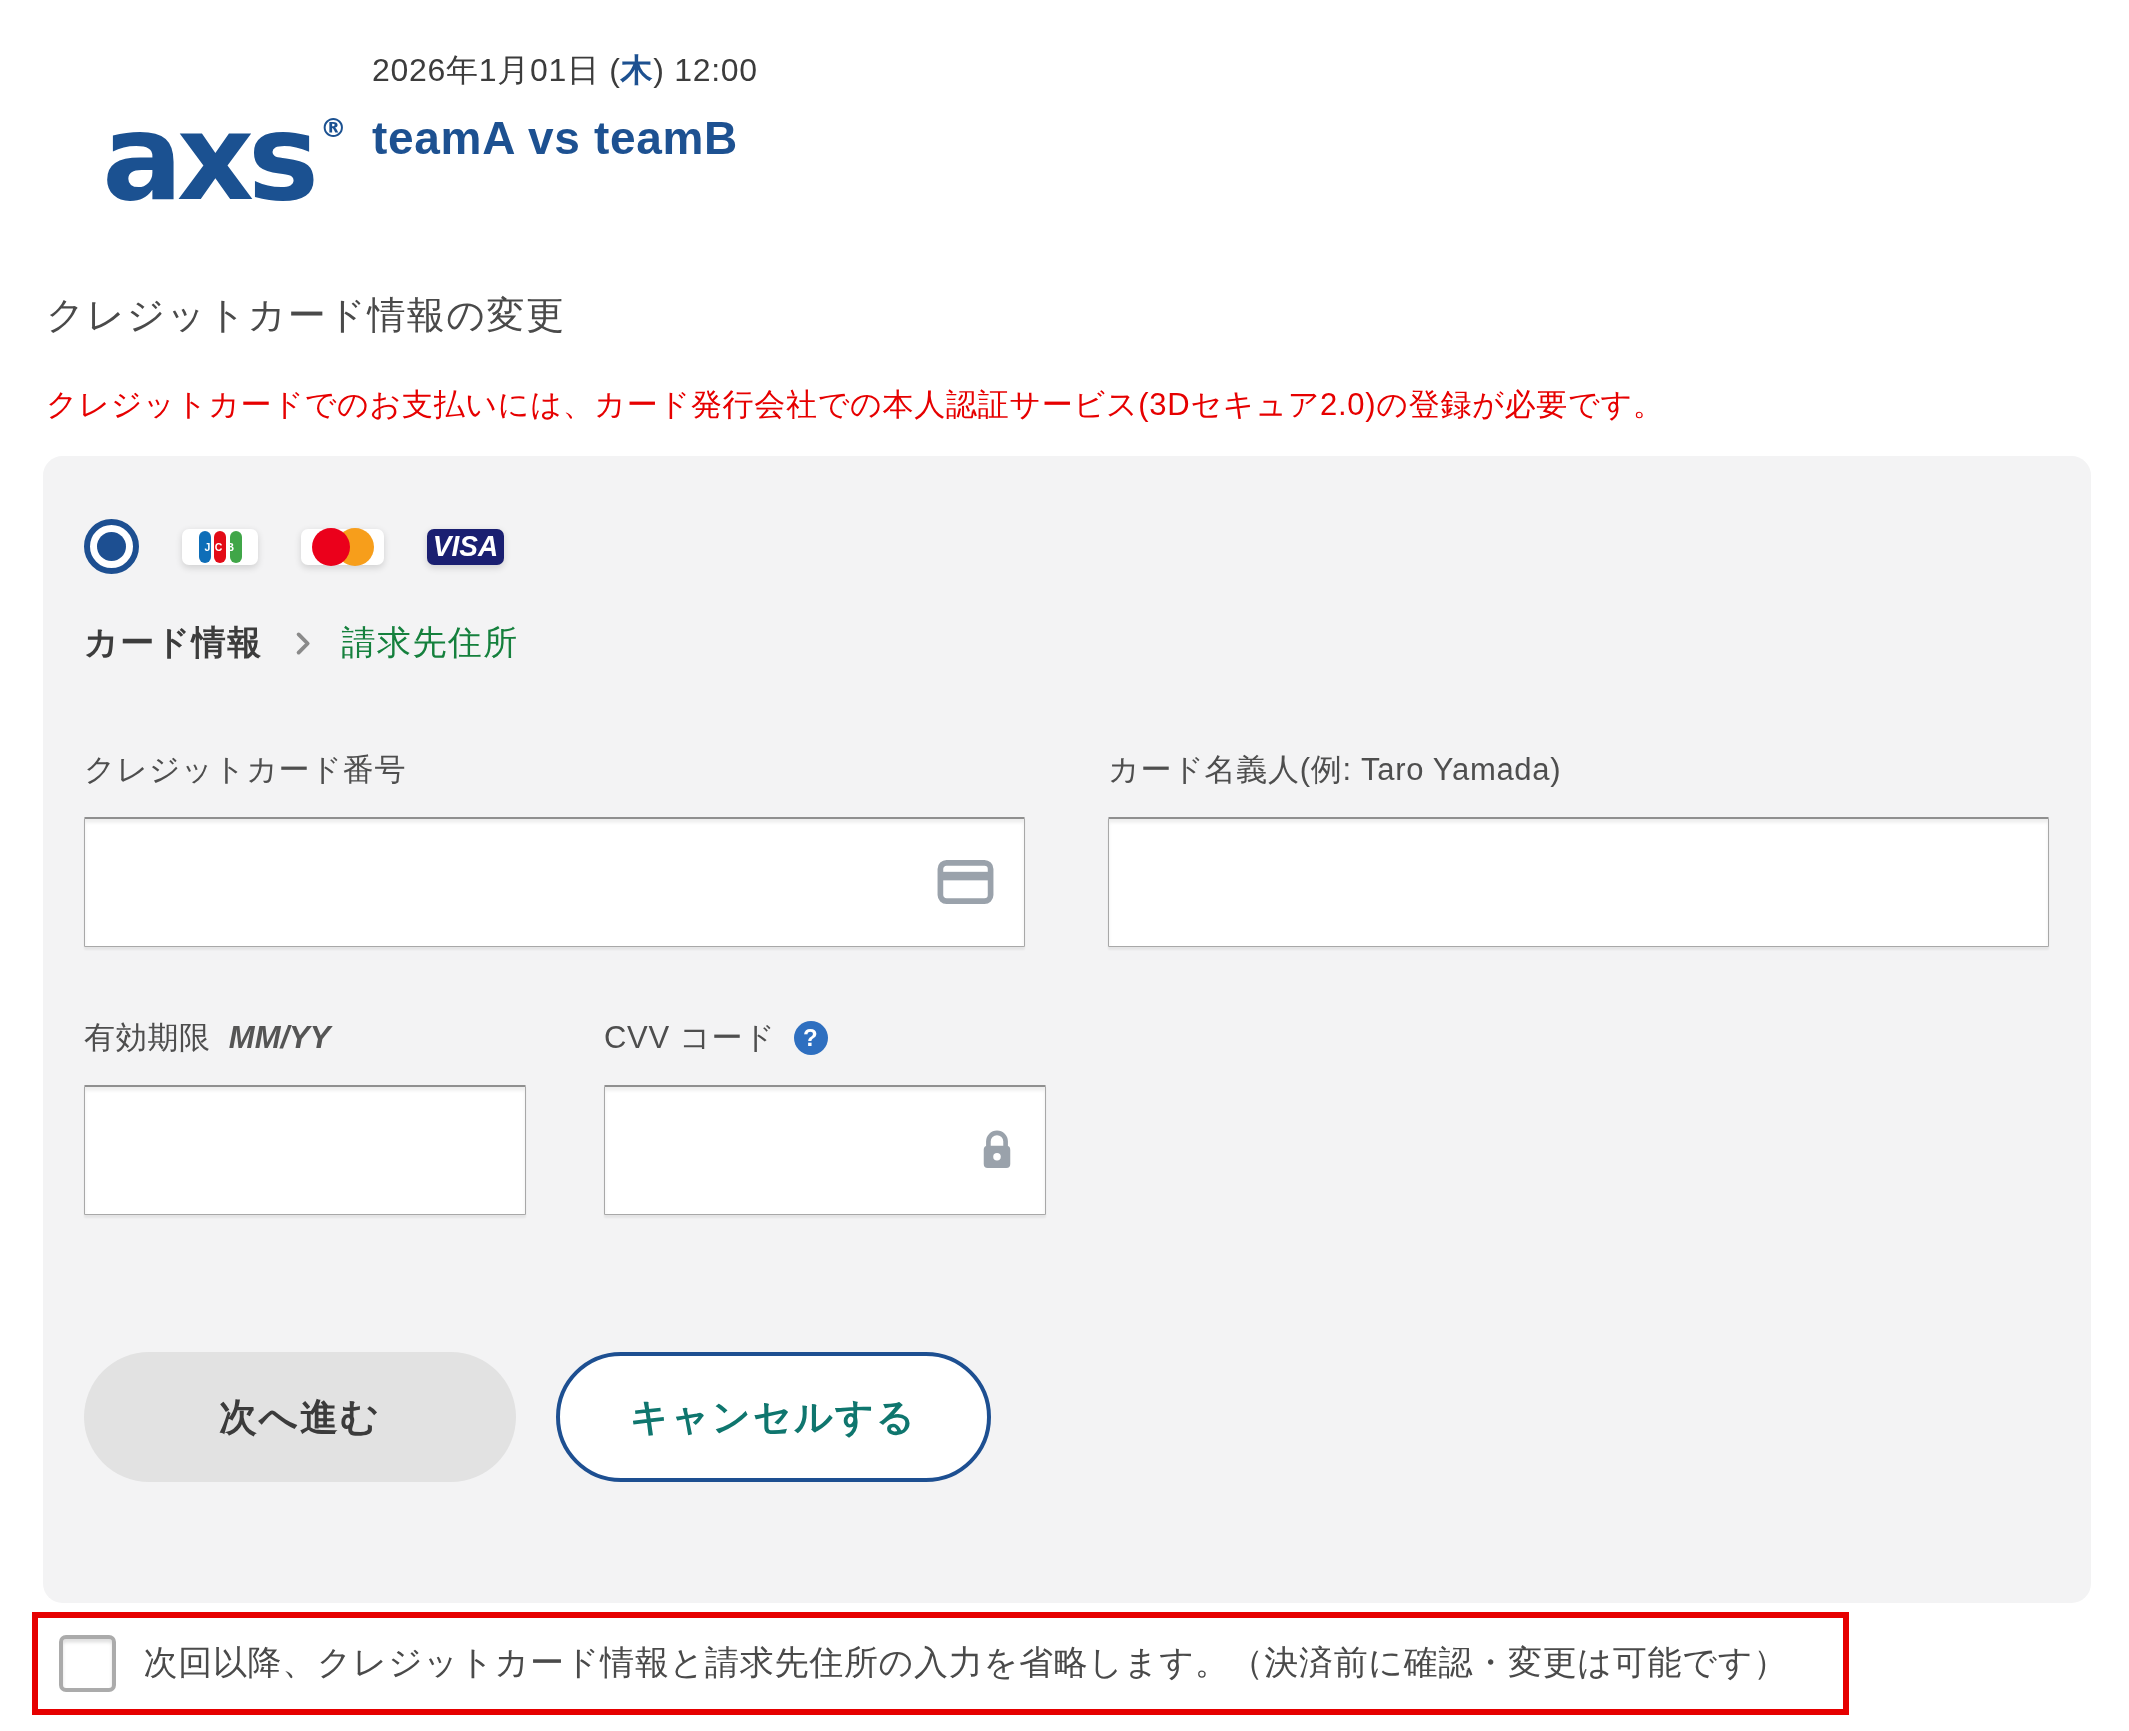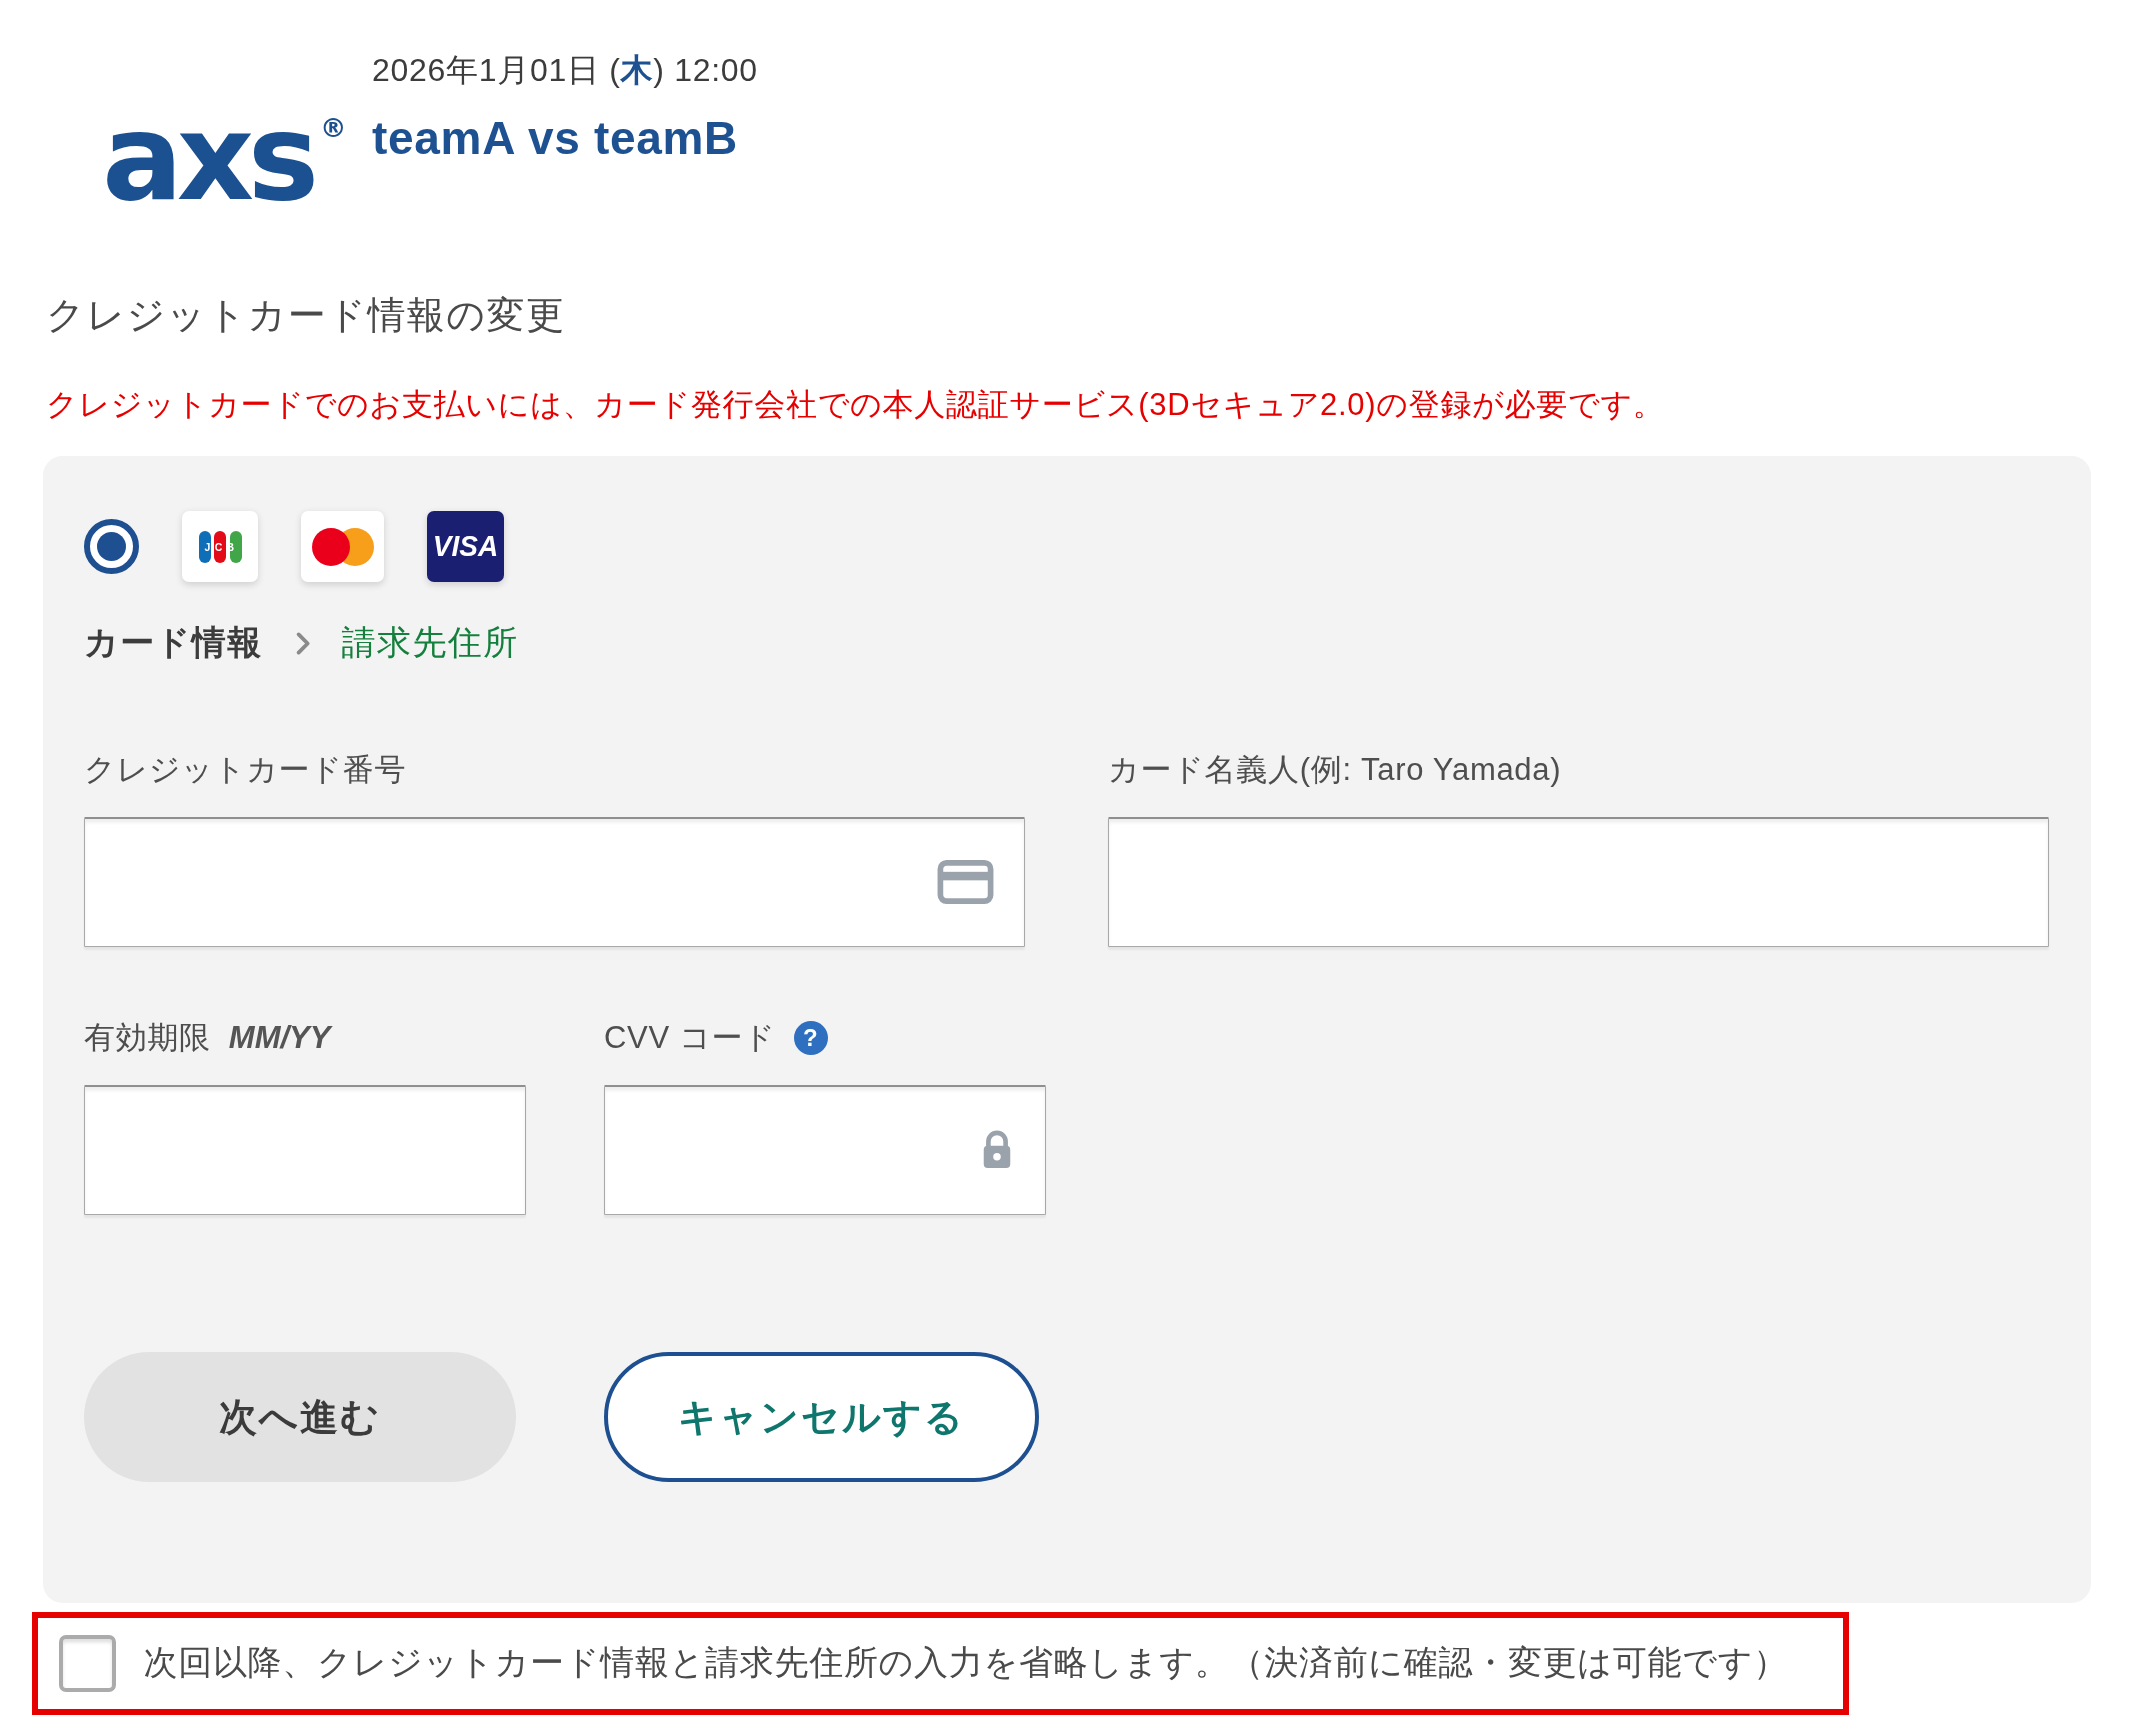--- a/index.html
+++ b/index.html
@@ -52,21 +52,21 @@
   .payment-row { display: flex; align-items: center; gap: 43px; height: 55px; }
   .radio-outer {
     width: 55px; height: 55px; border-radius: 50%;
     border: 6.3px solid #1d4f91; background: #fff; box-sizing: border-box;
     display: flex; align-items: center; justify-content: center;
     cursor: pointer; flex: 0 0 auto;
   }
   .radio-inner { width: 29px; height: 29px; border-radius: 50%; background: #1d4f91; }
 
   .brand {
-    height: 71px; border-radius: 7px; background: #fff;
+    height: 36px; border-radius: 7px; background: #fff;
     box-shadow: 0 2.1px 7px rgba(0,0,0,0.14);
     display: flex; align-items: center; justify-content: center;
     flex: 0 0 auto;
   }
   .brand-jcb { width: 76px; }
   .jcb-stripes { position: relative; display: flex; gap: 3.5px; }
   .jcb-stripe { width: 12px; height: 32px; border-radius: 6.3px; }
   .jcb-blue  { background: #0e6eb8; }
   .jcb-red   { background: #e30b17; }
   .jcb-green { background: #40a648; }
@@ -130,21 +130,21 @@
     display: flex; align-items: center;
   }
   .help-circle {
     width: 34px; height: 34px; border-radius: 50%;
     background: #2e6fc0; color: #fff; font-size: 24px; font-weight: bold;
     display: flex; align-items: center; justify-content: center;
     cursor: pointer; flex: 0 0 auto;
   }
 
   
-  .buttons { margin-top: 137px; display: flex; align-items: flex-start; gap: 88px; }
+  .buttons { margin-top: 137px; display: flex; align-items: flex-start; gap: 40px; }
   .btn {
     height: 130px; border-radius: 66px;
     font-size: 38px; font-weight: bold; letter-spacing: 2.1px;
     display: flex; align-items: center; justify-content: center;
     cursor: pointer; box-sizing: border-box;
     font-family: "Liberation Sans", "DejaVu Sans", sans-serif;
   }
   .btn-next { width: 432px; background: #e2e2e2; color: #3b3b3b; border: none; }
   .btn-cancel { width: 435px; background: #ffffff; color: #0f766e; border: 4.9px solid #1d4f91; }
 

